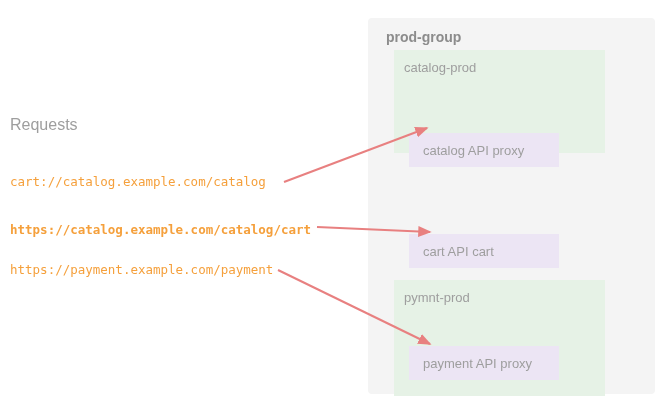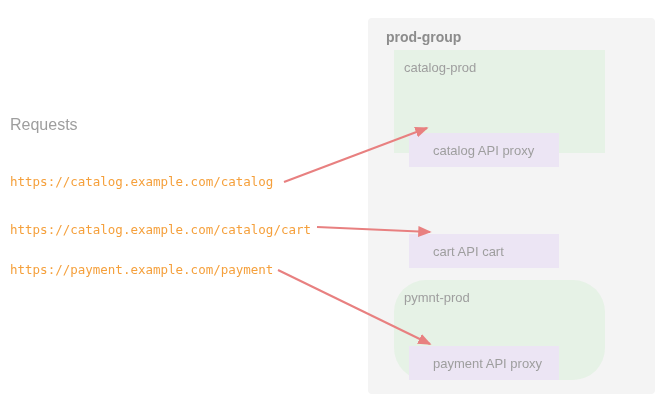--- a/index.html
+++ b/index.html
@@ -36,21 +36,21 @@
   .request-url {
     position: absolute;
     left: 10px;
     font-family: "DejaVu Sans Mono", monospace;
     font-size: 12.5px;
     color: #f5a03c;
     white-space: nowrap;
     letter-spacing: 0px;
   }
   #request-url-0 { top: 174px; }
-  #request-url-1 { top: 222px; }
+  #request-url-1 { top: 222px; font-weight: bold; }
   #request-url-2 { top: 262px; }
 
   
   #arrows-layer {
     position: absolute;
     left: 0;
     top: 0;
     width: 668px;
     height: 405px;
     pointer-events: none;
@@ -76,21 +76,21 @@
     white-space: nowrap;
   }
   .env-box {
     position: absolute;
     left: 26px;
     width: 211px;
     background: #e6f2e6;
   }
   #env-box-0 { top: 32px;  height: 103px; }
   #env-box-1 { top: 154px; height: 96px;  }
-  #env-box-2 { top: 262px; height: 100px; border-radius: 32px; }
+  #env-box-2 { top: 262px; height: 116px; }
 
   .env-label {
     position: absolute;
     left: 10px;
     top: 10px;
     font-size: 13px;
     color: #9e9e9e;
     white-space: nowrap;
   }
   .proxy-box {
@@ -100,35 +100,35 @@
     height: 34px;
     background: #ece5f4;
     display: flex;
     align-items: center;
   }
   #proxy-box-0 { top: 57px; }
   #proxy-box-1 { top: 46px; }
   #proxy-box-2 { top: 54px; }
 
   .proxy-label {
-    padding-left: 24px;
+    padding-left: 14px;
     font-size: 13px;
     color: #9e9e9e;
     white-space: nowrap;
   }
 </style>
 </head>
 <body>
 
 <div id="canvas">
 
   <div id="requests-section">
     <div id="requests-title">Requests</div>
 
-    <div class="request-url" id="request-url-0">https://catalog.example.com/catalog</div>
+    <div class="request-url" id="request-url-0">cart://catalog.example.com/catalog</div>
 
     <div class="request-url" id="request-url-1">https://catalog.example.com/catalog/cart</div>
 
     <div class="request-url" id="request-url-2">https://payment.example.com/payment</div>
   </div>
 
   <div id="group-panel">
     <div id="group-title">prod-group</div>
 
     <div class="env-box" id="env-box-0">

